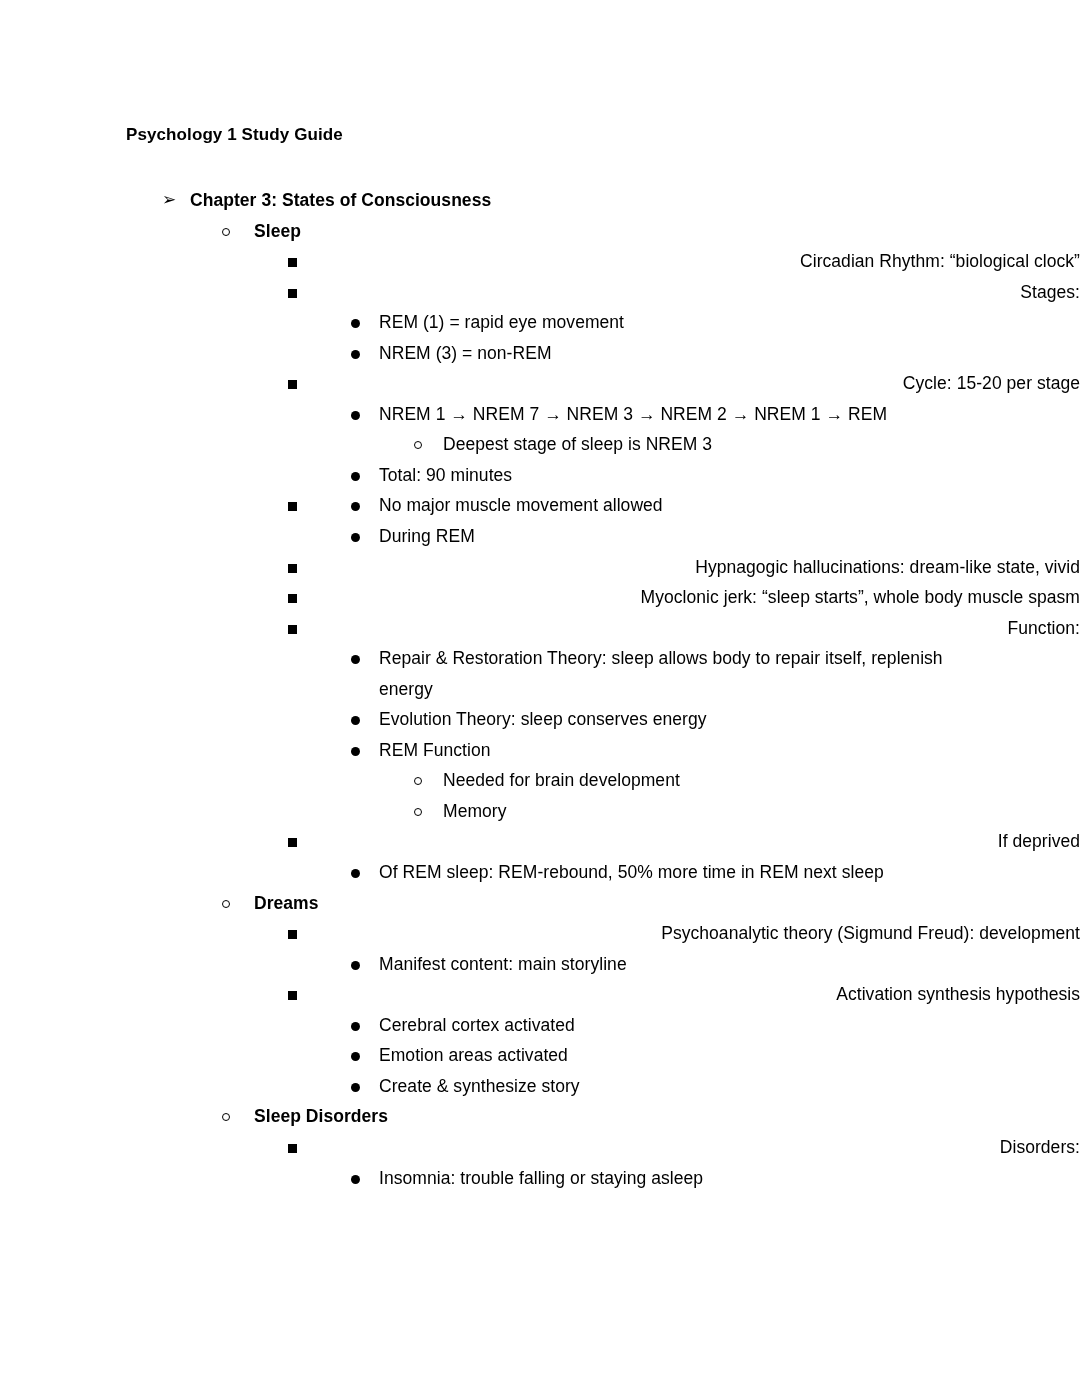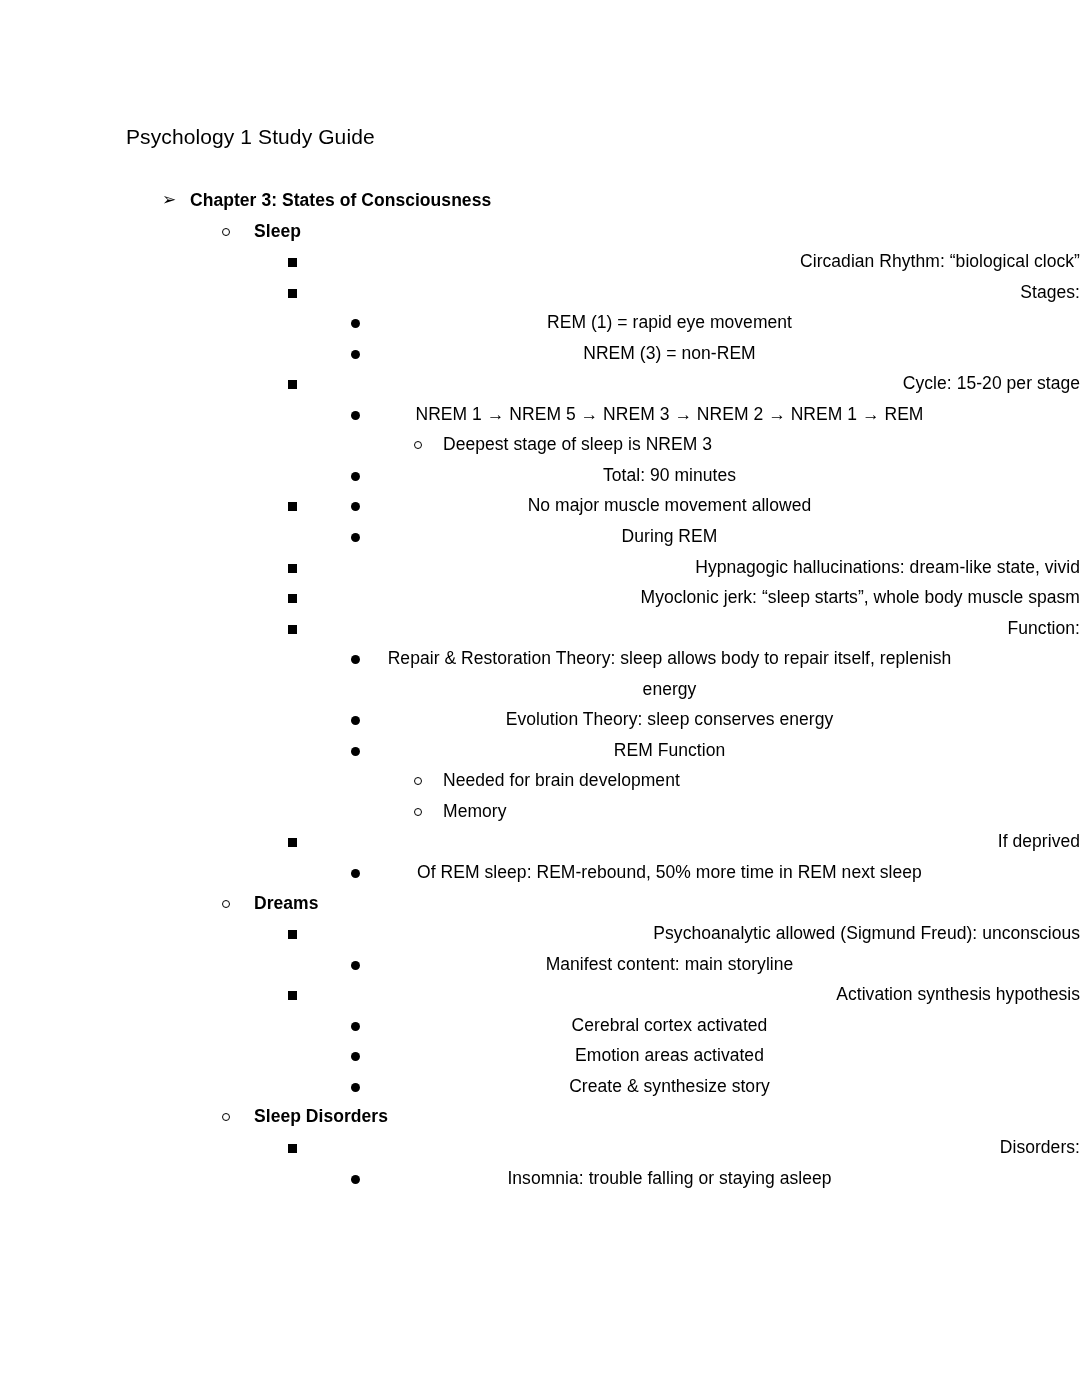--- a/index.html
+++ b/index.html
@@ -18,22 +18,22 @@
     position: relative;
     width: 1080px;
     height: 1397px;
     background: #ffffff;
     overflow: hidden;
   }
   .doc-title {
     position: absolute;
     left: 126px;
     top: 124px;
-    font-size: 21px;
-    font-weight: normal;
+    font-size: 17px;
+    font-weight: bold;
     letter-spacing: 0.1px;
     line-height: 1.25;
     white-space: nowrap;
   }
   .outline {
     position: absolute;
     left: 0;
     top: 185px;
     width: 1080px;
   }
@@ -61,21 +61,21 @@
 
   
   .lv2 { padding-left: 254px; font-weight: bold; }
   .lv2 > .marker { left: 222px; font-size: 13px; }
 
   
   .lv3 { padding-left: 316px; text-align: right; }
   .lv3 > .marker { left: 288px; font-size: 11px; }
 
   
-  .lv4 { padding-left: 379px; padding-right: 120px; text-align: center; }
+  .lv4 { padding-left: 379px; padding-right: 120px; }
   .lv4 > .marker { left: 351px; font-size: 13px; }
 
   
   .lv5 { padding-left: 443px; }
   .lv5 > .marker { left: 414px; font-size: 13px; }
 
   .marker.sq {
     font-size: 0;
     width: 9px;
     height: 9px;
@@ -137,21 +137,21 @@
       <div class="item lv4">
         <span class="marker disc"></span>
         <span class="label">NREM (3) = non-REM</span>
       </div>
       <div class="item lv3">
         <span class="marker sq"></span>
         <span class="label">Cycle: 15-20 per stage</span>
       </div>
       <div class="item lv4">
         <span class="marker disc"></span>
-        <span class="label">NREM 1 → NREM 5 → NREM 3 → NREM 2 → NREM 1 → REM</span>
+        <span class="label">NREM 1 → NREM 7 → NREM 3 → NREM 2 → NREM 1 → REM</span>
       </div>
       <div class="item lv5">
         <span class="marker ring"></span>
         <span class="label">Deepest stage of sleep is NREM 3</span>
       </div>
       <div class="item lv4">
         <span class="marker disc"></span>
         <span class="label">Total: 90 minutes</span>
       </div>
       <div class="item lv3">
@@ -204,21 +204,21 @@
       <div class="item lv4">
         <span class="marker disc"></span>
         <span class="label">Of REM sleep: REM-rebound, 50% more time in REM next sleep</span>
       </div>
       <div class="item lv2">
         <span class="marker ring"></span>
         <span class="label">Dreams</span>
       </div>
       <div class="item lv3">
         <span class="marker sq"></span>
-        <span class="label">Psychoanalytic allowed (Sigmund Freud): unconscious</span>
+        <span class="label">Psychoanalytic theory (Sigmund Freud): development</span>
       </div>
       <div class="item lv4">
         <span class="marker disc"></span>
         <span class="label">Manifest content: main storyline</span>
       </div>
       <div class="item lv3">
         <span class="marker sq"></span>
         <span class="label">Activation synthesis hypothesis</span>
       </div>
       <div class="item lv4">

